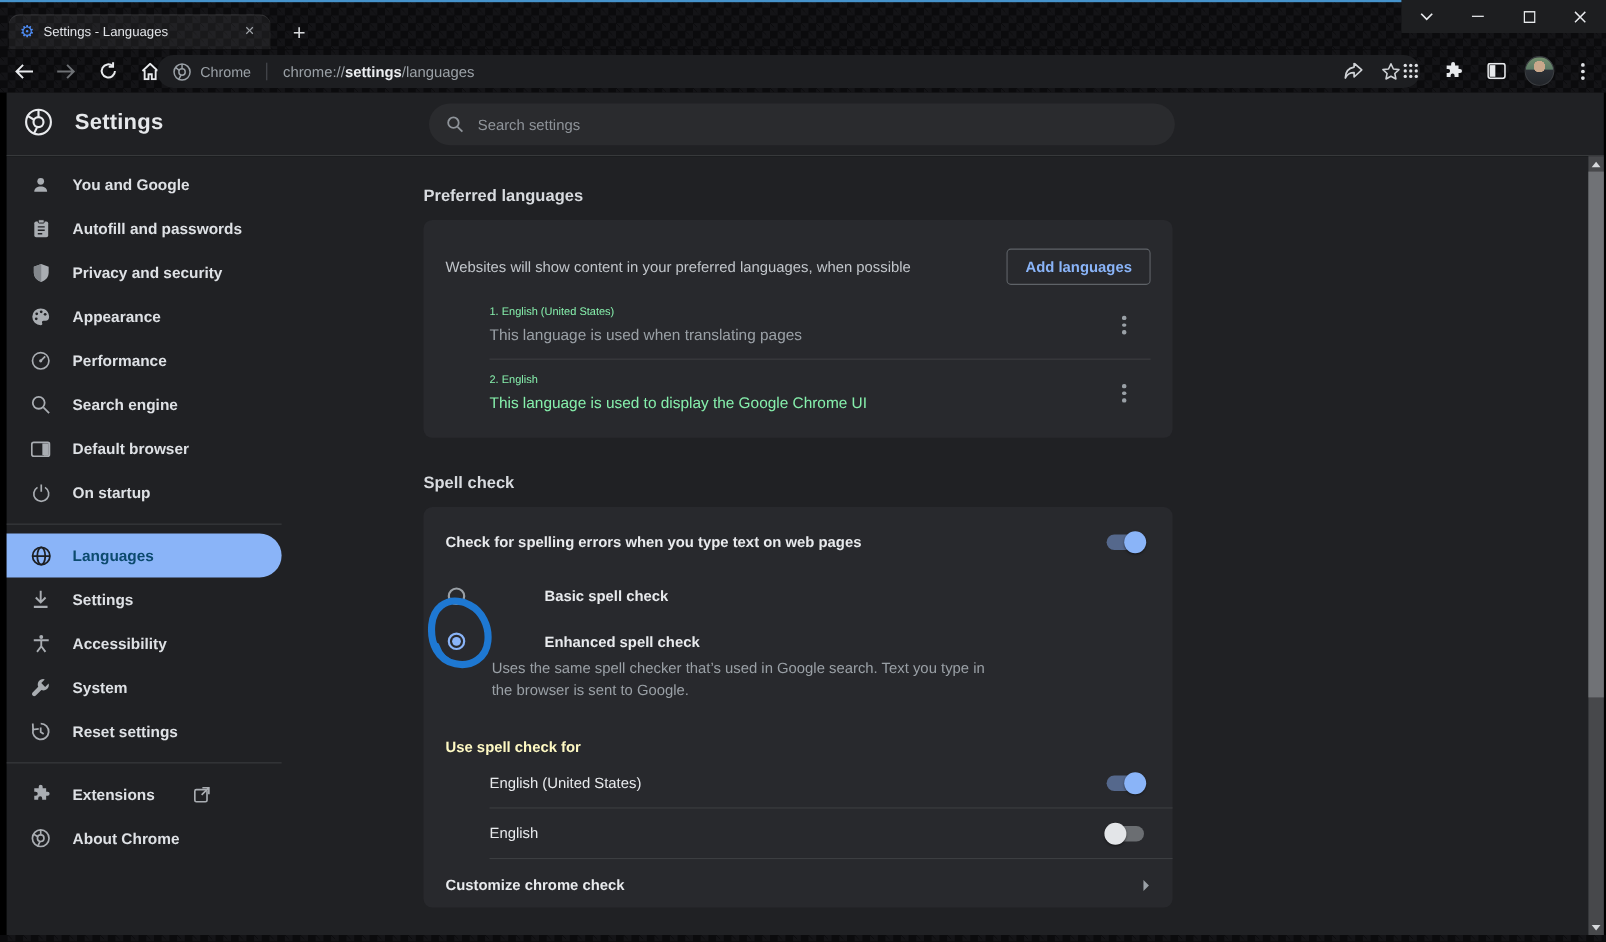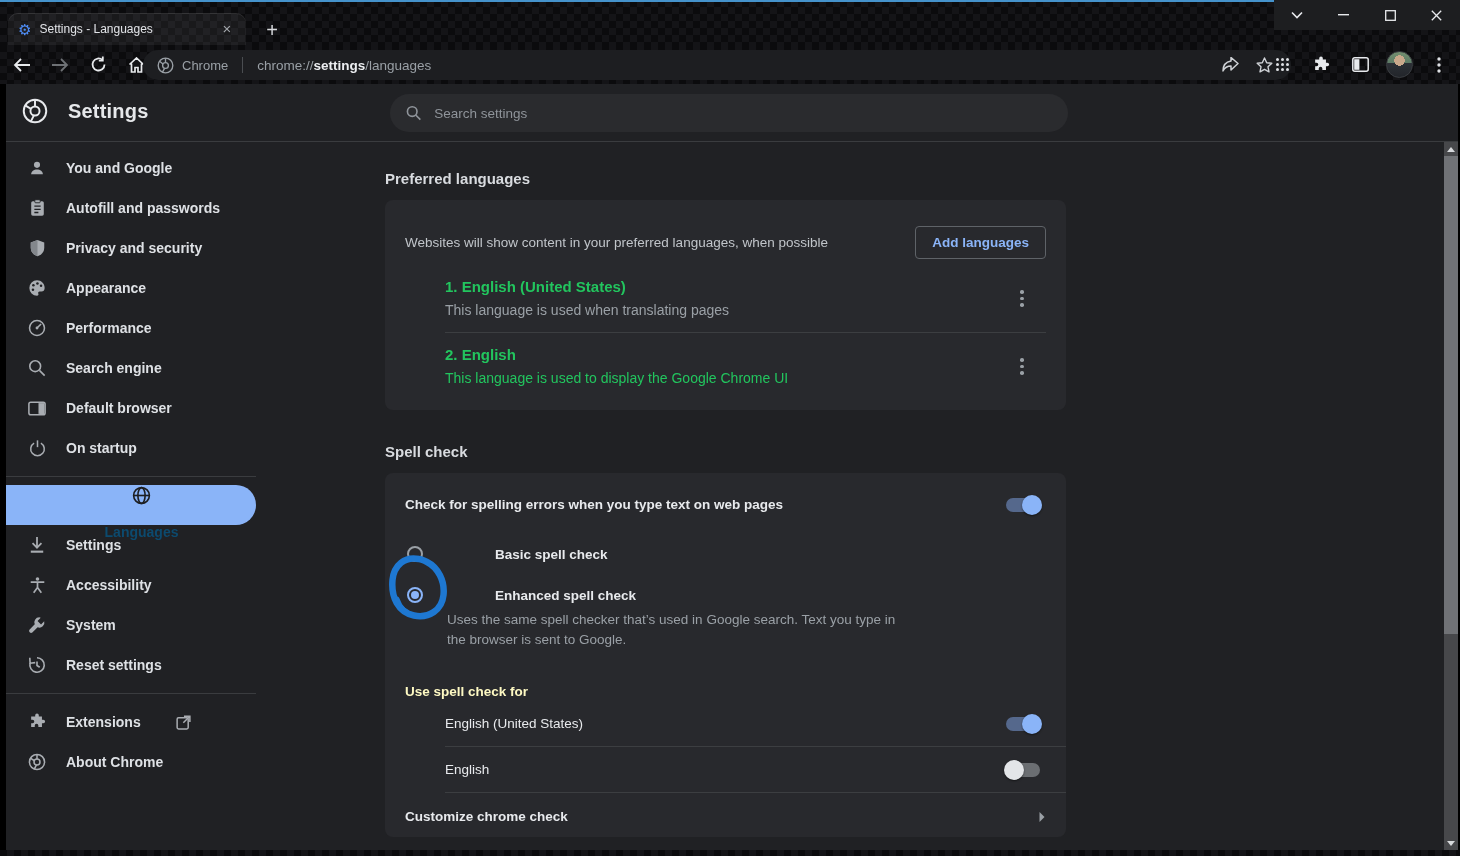--- a/index.html
+++ b/index.html
@@ -77,41 +77,41 @@
   .search-pill input::placeholder { color:#8f949a; }
   
   .content { position:absolute; top:142px; left:6px; width:1452px; height:708px; background:#202124; }
   
   .sidebar { position:absolute; left:0; top:6px; width:250px; }
   .side-item {
     height:40px; display:flex; align-items:center; padding-left:21px; gap:19px;
     color:#dee1e5; font-size:14px; font-weight:bold; cursor:default;
   }
   .side-item .ic { width:20px; height:20px; flex:none; display:flex; align-items:center; justify-content:center; }
-  .side-item.selected { background:#8ab4f8; border-radius:0 20px 20px 0; color:#0c4a6e;flex-direction:column; }
+  .side-item.selected { background:#8ab4f8; border-radius:0 20px 20px 0; color:#0c4a6e; }
   .side-divider { border-top:1px solid #3a3c3f; margin:8px 0; }
   .ext-ic { margin-left:14px; }
   
   .main { position:absolute; left:379px; top:0; width:681px; }
   .section-heading { color:#d8dbdf; font-size:15px; font-weight:bold; }
   .h-preferred { margin-top:28px; }
   .h-spell { margin-top:33px; }
   .card { background:#28292d; border-radius:8px; margin-top:13px; }
   .card-pad { padding:10px 20px; }
   .intro-row { display:flex; align-items:center; padding:16px 0 6px; }
   .intro-text { color:#c1c5ca; font-size:13.5px; max-width:540px; }
   .add-btn {
     margin-left:auto; border:1px solid #5f6368; border-radius:4px;
     color:#8ab4f8; background:transparent; font-family:"Liberation Sans",sans-serif;
     font-size:13.5px; font-weight:bold; padding:8px 16px; cursor:pointer;
   }
   .lang-row { position:relative; padding:13px 0 14px 40px; }
-  .lang-name { color:#22c55e; font-size:15px; font-weight:bold; }
+  .lang-name { color:#86efac; font-size:10px; font-weight:normal; }
   .lang-desc { color:#9aa0a6; font-size:14px; margin-top:7px; }
-  .lang-desc.green { color:#22c55e; }
+  .lang-desc.green { color:#86efac; }
   .row-divider { border-top:1px solid #3c3e41; margin-left:40px; }
   .kebab { position:absolute; right:12px; top:50%; transform:translateY(-50%); width:24px; height:24px; display:flex; flex-direction:column; align-items:center; justify-content:center; gap:3px; }
   .kebab i { width:3.5px; height:3.5px; border-radius:50%; background:#9aa0a6; display:block; }
   
   .toggle { position:relative; width:34px; height:14px; border-radius:7px; flex:none; }
   .toggle .knob { position:absolute; top:50%; transform:translateY(-50%); width:20px; height:20px; border-radius:50%; box-shadow:0 1px 2px rgba(0,0,0,.5); }
   .toggle.on { background:#55688c; }
   .toggle.on .knob { right:-2px; background:#8ab4f8; }
   .toggle.off { background:#6b6e72; }
   .toggle.off .knob { left:-2px; background:#e3e5e8; }

